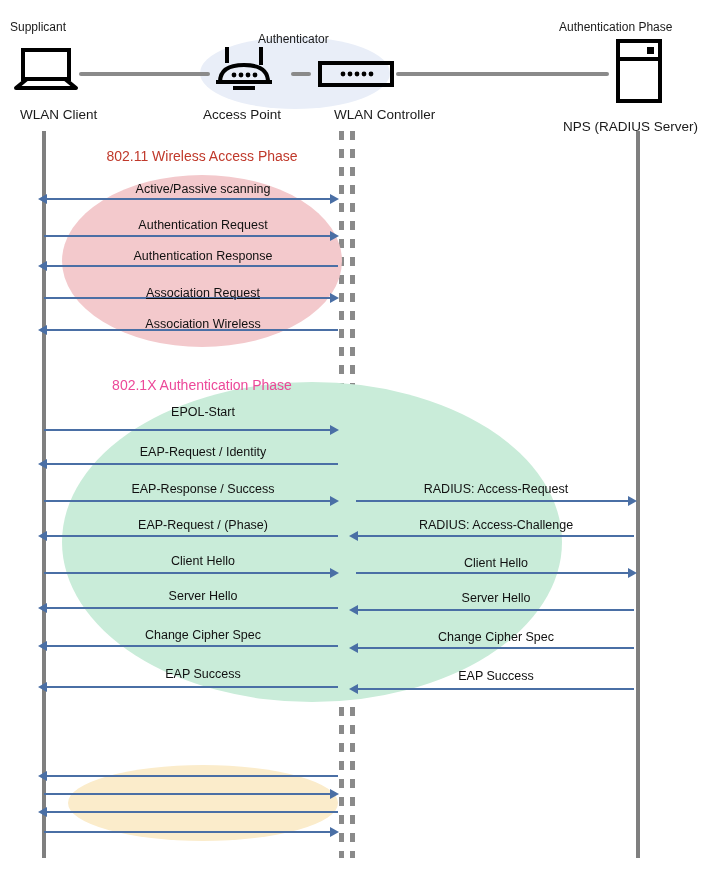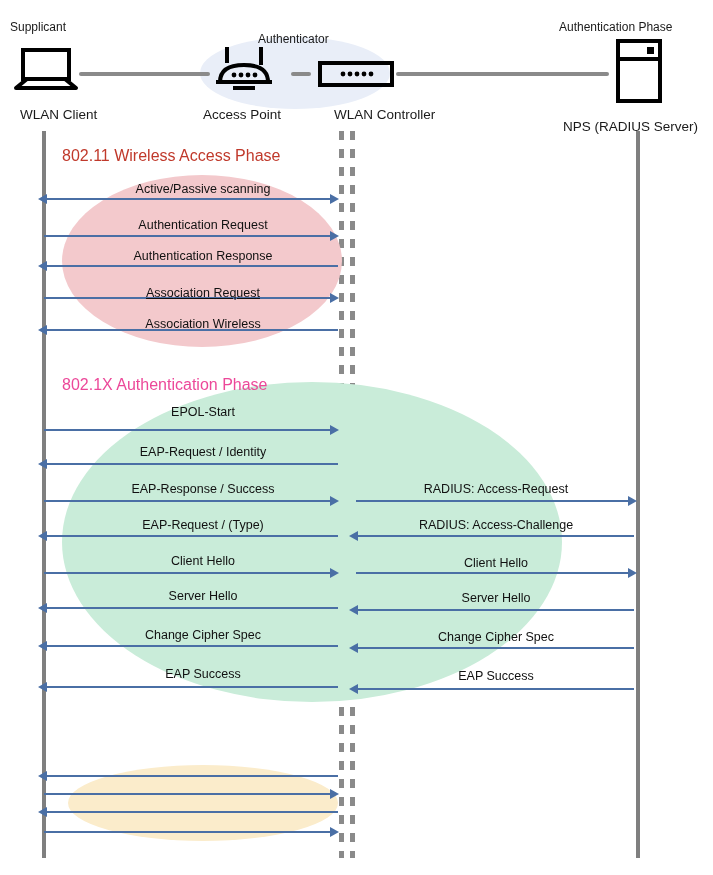--- a/index.html
+++ b/index.html
@@ -32,21 +32,21 @@
   .lifeline-dash{
     position:absolute;width:5px;
     background:repeating-linear-gradient(to bottom,#8a8a8a 0px,#8a8a8a 9px,rgba(0,0,0,0) 9px,rgba(0,0,0,0) 18px);
   }
 
   
   .ellipse{position:absolute;border-radius:50%;}
 
   
   .phase-caption{
-    position:absolute;font-size:16px;white-space:pre-line;
+    position:absolute;font-size:14px;text-align:center;white-space:pre-line;
     line-height:18px;font-weight:400;
   }
 
   
   .msg{position:absolute;height:2px;background:#4a6fa5;}
   .arrowhead{
     position:absolute;width:0;height:0;
     border-top:5px solid transparent;border-bottom:5px solid transparent;
   }
   .arrow-right{border-left:9px solid #4a6fa5;}
@@ -162,21 +162,21 @@
   <div class="msg" style="left:44px;top:500px;width:292px;"></div>
   <div class="arrowhead arrow-right" style="left:330px;top:496px;"></div>
   <div class="msg-label" style="left:203px;top:482px;">EAP-Response / Success</div>
 
   <div class="msg" style="left:356px;top:500px;width:276px;"></div>
   <div class="arrowhead arrow-right" style="left:628px;top:496px;"></div>
   <div class="msg-label" style="left:496px;top:482px;">RADIUS: Access-Request</div>
 
   <div class="msg" style="left:46px;top:535px;width:292px;"></div>
   <div class="arrowhead arrow-left" style="left:38px;top:531px;"></div>
-  <div class="msg-label" style="left:203px;top:518px;">EAP-Request / (Type)</div>
+  <div class="msg-label" style="left:203px;top:518px;">EAP-Request / (Phase)</div>
 
   <div class="msg" style="left:356px;top:535px;width:278px;"></div>
   <div class="arrowhead arrow-left" style="left:349px;top:531px;"></div>
   <div class="msg-label" style="left:496px;top:518px;">RADIUS: Access-Challenge</div>
 
   <div class="msg" style="left:44px;top:572px;width:292px;"></div>
   <div class="arrowhead arrow-right" style="left:330px;top:568px;"></div>
   <div class="msg-label" style="left:203px;top:554px;">Client Hello</div>
 
   <div class="msg" style="left:356px;top:572px;width:276px;"></div>

